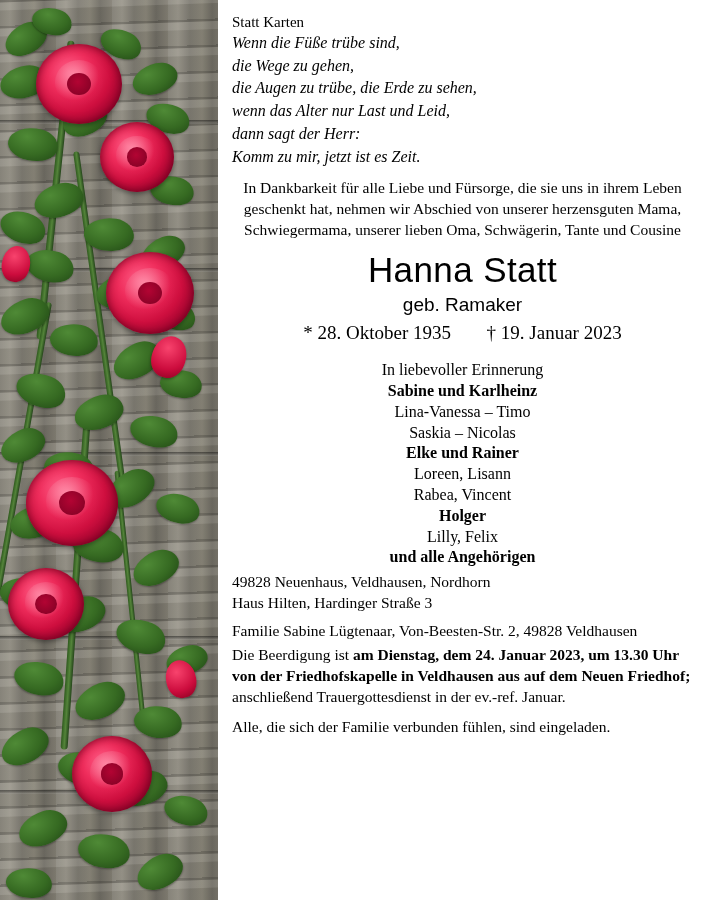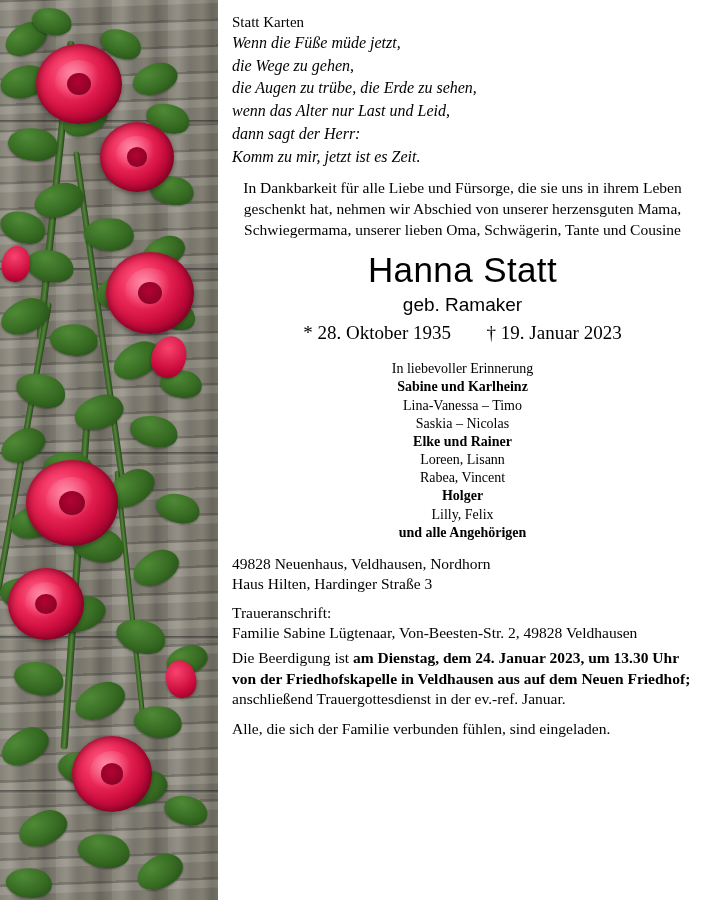--- a/index.html
+++ b/index.html
@@ -127,21 +127,21 @@
     font-size: 19px;
     margin: 0 0 6px 0;
     font-family: "Liberation Sans", sans-serif;
   }
   .dates {
     text-align: center;
     font-size: 19px;
     margin: 0 0 16px 0;
   }
   .dates .gap { display: inline-block; width: 26px; }
-  .family { text-align: center; font-size: 14px; line-height: 1.30; margin-bottom: 12px; }
+  .family { text-align: center; font-size: 16px; line-height: 1.30; margin-bottom: 4px; }
   .family .b { font-weight: bold; }
   .addr { font-size: 15.5px; line-height: 1.32; margin: 0 0 8px 0; }
   .trauer { font-size: 15.5px; line-height: 1.32; margin: 0 0 4px 0; }
   .block { font-size: 15.5px; line-height: 1.34; margin: 0 0 8px 0; text-align: left; }
   .block b { font-weight: bold; }
   .last { font-size: 15.5px; margin-top: 10px; }
 </style>
 </head>
 <body>
 
@@ -220,21 +220,21 @@
       <div class="bud" style="left:166px; top:660px; width:30px; height:38px; transform:rotate(-12deg);"></div>
       <div class="bud" style="left:2px;   top:246px; width:28px; height:36px; transform:rotate(10deg);"></div>
     </div>
   </div>
 
   <div class="content">
 
     <div class="small-head">Statt Karten</div>
 
     <div class="poem">
-      <div>Wenn die Füße müde jetzt,</div>
+      <div>Wenn die Füße trübe sind,</div>
       <div>die Wege zu gehen,</div>
       <div>die Augen zu trübe, die Erde zu sehen,</div>
       <div>wenn das Alter nur Last und Leid,</div>
       <div>dann sagt der Herr:</div>
       <div>Komm zu mir, jetzt ist es Zeit.</div>
     </div>
 
     <div class="para">In Dankbarkeit für alle Liebe und Fürsorge, die sie uns in ihrem Leben geschenkt hat, nehmen wir Abschied von unserer herzensguten Mama, Schwiegermama, unserer lieben Oma, Schwägerin, Tante und Cousine</div>
 
     <div class="name">Hanna Statt</div>
@@ -257,21 +257,20 @@
       <div>Lilly, Felix</div>
       <div class="b">und alle Angehörigen</div>
     </div>
 
     <div class="addr">
       <div>49828 Neuenhaus, Veldhausen, Nordhorn</div>
       <div>Haus Hilten, Hardinger Straße 3</div>
     </div>
 
     <div class="trauer">
-      <div>Traueranschrift:</div>
       <div>Familie Sabine Lügtenaar, Von-Beesten-Str. 2, 49828 Veldhausen</div>
     </div>
 
 
     <div class="block">
       <span>Die Beerdigung ist </span><b>am Dienstag, dem 24. Januar 2023, um 13.30 Uhr von der Friedhofskapelle in Veldhausen aus auf dem Neuen Friedhof;</b><span> anschließend Trauergottesdienst in der ev.-ref. Januar.</span>
     </div>
 
     <div class="last">Alle, die sich der Familie verbunden fühlen, sind eingeladen.</div>
   </div>

